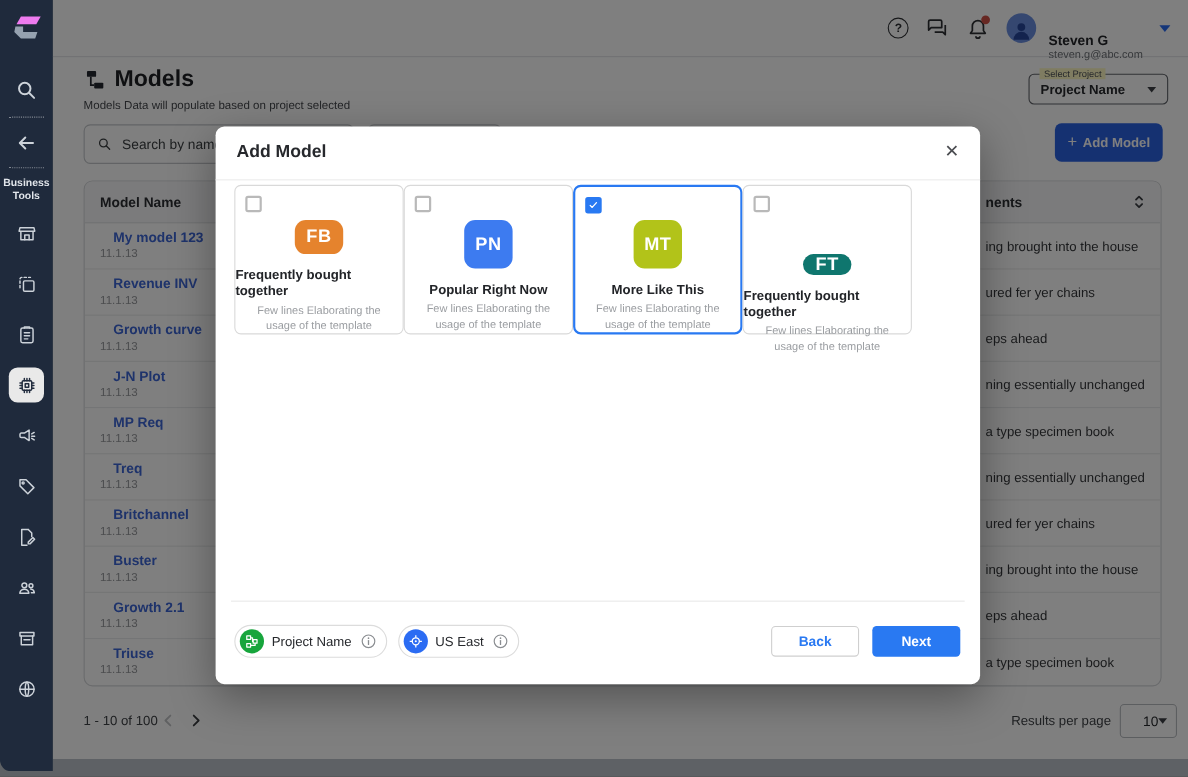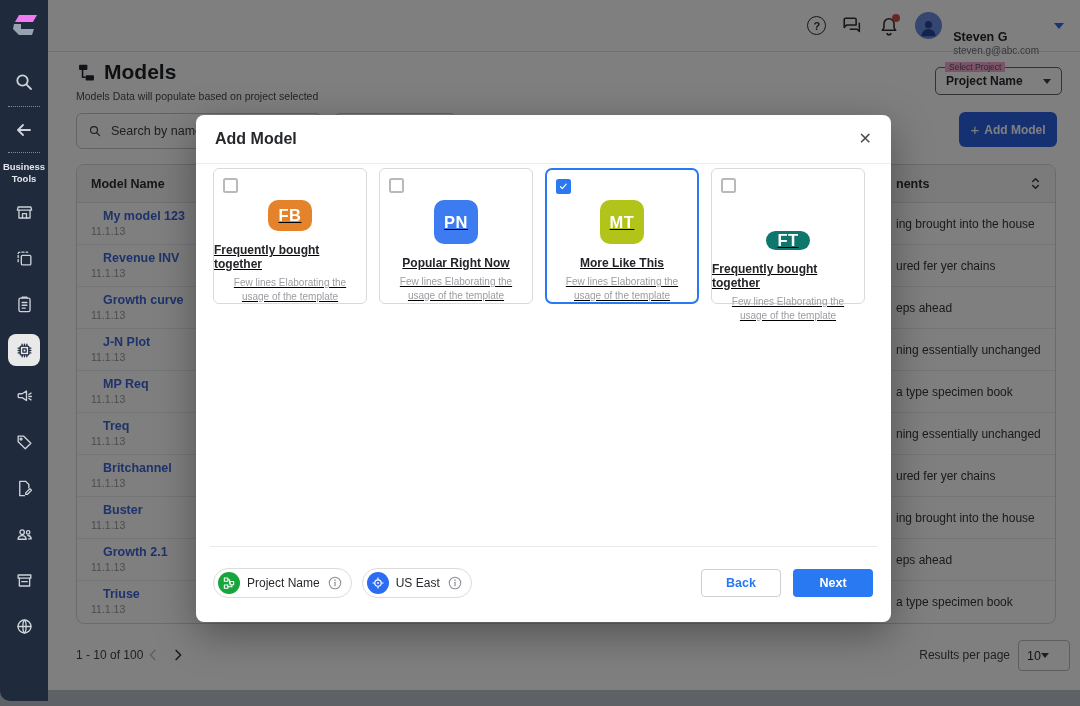--- a/index.html
+++ b/index.html
@@ -41,21 +41,21 @@
   .caret { width: 0; height: 0; border-left: 5px solid transparent; border-right: 5px solid transparent; border-top: 6px solid #2b6cf3; }
 
   .page-title-row { position: absolute; left: 28px; top: 60px; display: flex; align-items: center; gap: 7px; }
   .pt-icon { width: 21px; height: 21px; color: #23272e; }
   .pt-icon svg { width: 100%; height: 100%; }
   .page-title { font-size: 21px; font-weight: 700; color: #1f2125; }
   .page-subtitle { position: absolute; left: 28px; top: 90px; font-size: 10.5px; color: #46494e; }
 
   .proj-select { position: absolute; left: 887px; top: 67px; width: 127px; height: 28px; border: 1px solid #61646a;
                  border-radius: 5px; display: flex; align-items: center; padding: 0 10px; }
-  .proj-select .flabel { position: absolute; top: -6px; left: 9px; background: #f9a8d4; padding: 0 4px; font-size: 8.5px; color: #505357; }
+  .proj-select .flabel { position: absolute; top: -6px; left: 9px; background: #fef9c3; padding: 0 4px; font-size: 8.5px; color: #505357; }
   .proj-select .val { font-size: 12px; font-weight: 600; color: #26282c; flex: 1; }
   .sel-caret { width: 0; height: 0; border-left: 4.5px solid transparent; border-right: 4.5px solid transparent; border-top: 5.5px solid #3c3f44; }
 
   .search-box { position: absolute; left: 28px; top: 113px; width: 246px; height: 36px; border: 1px solid #c4c7cb;
                 border-radius: 6px; display: flex; align-items: center; padding: 0 10px; gap: 8px; }
   .search-box svg { width: 16px; height: 16px; color: #3c4043; flex: none; }
   .search-box input { border: none; outline: none; font-size: 12.5px; color: #3c4043; width: 100%;
                       font-family: "Liberation Sans", "DejaVu Sans", sans-serif; background: transparent; }
   .search-box input::placeholder { color: #3c4043; opacity: 1; }
   .filter-box { position: absolute; left: 286px; top: 113px; width: 122px; height: 36px; border: 1px solid #c4c7cb; border-radius: 6px; }
@@ -78,42 +78,42 @@
   .t-ver { position: absolute; left: 14px; top: 22px; font-size: 10.5px; color: #97999d; }
   .t-comment { position: absolute; left: 819px; top: 50%; transform: translateY(-50%); font-size: 12px; color: #353必73a; color: #35373a; }
 
   .pg-row { position: absolute; left: 0; top: 638px; width: 100%; height: 36px; }
   .pg-range { position: absolute; left: 28px; top: 10px; font-size: 12px; color: #3f4246; }
   .pg-prev { position: absolute; left: 96px; top: 8px; width: 18px; height: 18px; color: #c0c2c5; }
   .pg-next { position: absolute; left: 121px; top: 8px; width: 18px; height: 18px; color: #3a3d41; }
   .pg-prev svg, .pg-next svg { width: 100%; height: 100%; }
   .pg-label { position: absolute; right: 70px; top: 10px; font-size: 12px; color: #3f4246; }
   .pg-size { position: absolute; right: 10px; top: 2px; width: 52px; height: 31px; border: 1px solid #b9bcc0; border-radius: 4px;
-             display: flex; align-items: center; justify-content: flex-start; padding: 0 8px; background: #fff; }
+             display: flex; align-items: center; justify-content: flex-end; padding: 0 8px; background: #fff; }
   .pg-size .v { font-size: 12.5px; color: #26282c; }
 
   
   .overlay { position: absolute; left: 48px; top: 0; width: 1032px; height: 690px; background: rgba(0,0,0,0.5); z-index: 70; }
   .modal { position: absolute; left: 196px; top: 115px; width: 695px; height: 507px; background: #fff; border-radius: 8px;
            z-index: 100; box-shadow: 0 12px 40px rgba(0,0,0,.35); }
   .m-head { height: 49px; display: flex; align-items: center; justify-content: space-between; padding: 0 19px;
             border-bottom: 1px solid #ececec; }
   .m-title { font-size: 16px; font-weight: 700; color: #26282c; }
   .m-close { font-size: 16px; color: #4a4c50; background: none; border: none; font-family: inherit; line-height: 1; }
 
   .stepper { display: flex; align-items: center; padding: 0 18px; height: 56px; }
   .step { display: flex; align-items: center; gap: 9px; flex: none; }
   .step-circle { width: 22px; height: 22px; border-radius: 50%; display: flex; align-items: center; justify-content: center;
                  color: #fff; font-size: 11px; font-weight: 700; }
   .step-circle svg { width: 13px; height: 13px; }
   .step-label { font-size: 13px; font-weight: 700; color: #1f2125; }
   .step.upcoming .step-label { color: #9e9e9e; font-weight: 400; }
   .connector { flex: 1; height: 1.5px; background: #cfcfcf; margin: 0 14px; }
 
-  .cards { display: flex; gap: 12px; padding: 4px 17px 0 17px; text-decoration: underline; }
+  .cards { display: flex; padding: 4px 17px 0 17px; }
   .card { position: relative; width: 154px; height: 136px; border: 1px solid #d9d9d9; border-radius: 6px;
           display: flex; flex-direction: column; align-items: center; padding-top: 31px; background: #fff; }
   .card.selected { border: 2px solid #2979f2; border-radius: 7px; padding-top: 30px; }
   .cbx { position: absolute; top: 9px; left: 9px; width: 15px; height: 15px; border: 2px solid #b9b9b9; border-radius: 2.5px;
          display: flex; align-items: center; justify-content: center; background: #fff; }
   .cbx.checked { background: #2979f2; border-color: #2979f2; }
   .cbx svg { width: 11px; height: 11px; }
   .card-tile { width: 44px; height: 44px; border-radius: 10px; display: flex; align-items: center; justify-content: center;
                color: #fff; font-size: 16.5px; font-weight: 700; letter-spacing: .5px; }
   .card-title { margin-top: 12px; font-size: 12px; font-weight: 600; color: #222428; }

